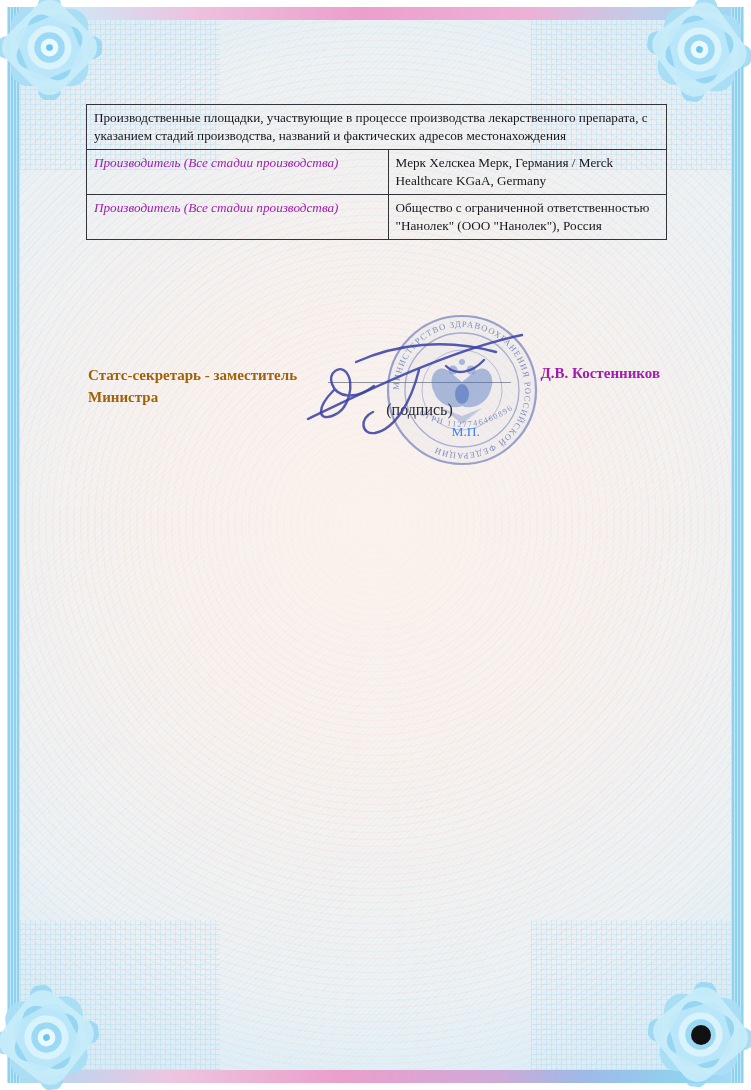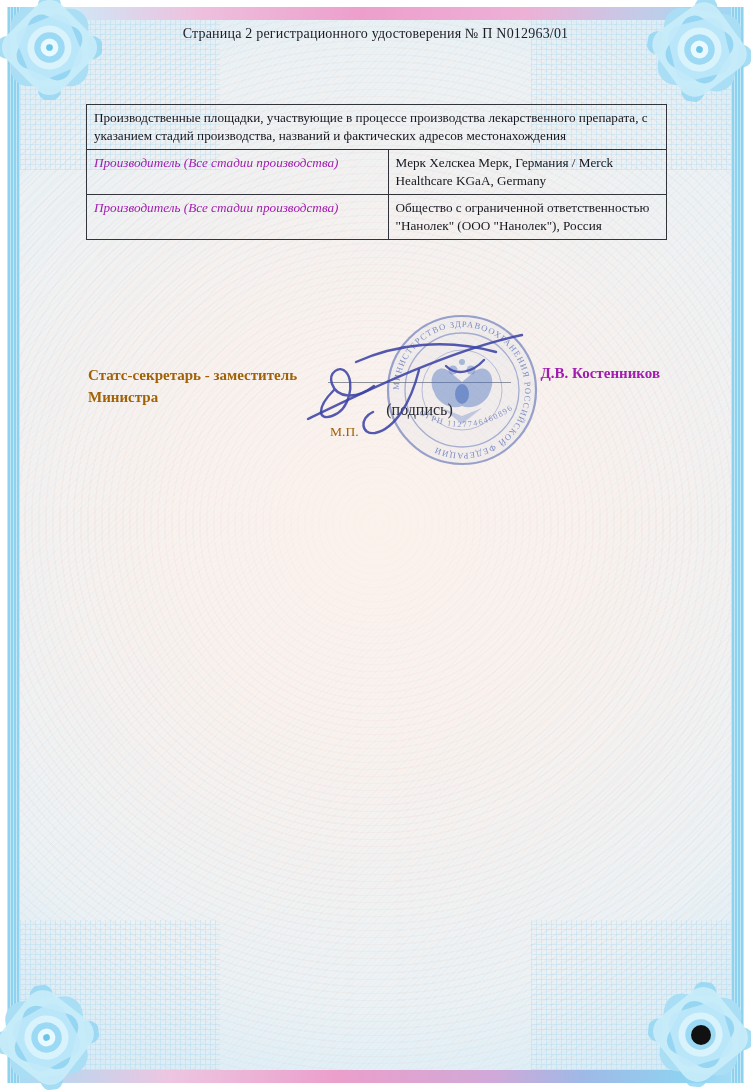--- a/index.html
+++ b/index.html
@@ -56,21 +56,21 @@
   td.label-cell { font-style:italic; width:52%; color:#a21caf; }
   .sig-position { position:absolute; left:88px; top:365px; width:252px; z-index:4;
     font-weight:bold; font-size:15px; line-height:1.45; color:#a16207; }
   .sig-name { position:absolute; left:500px; top:365px; width:160px; z-index:4;
     font-weight:bold; font-size:15px; text-align:right; color:#a21caf; }
   .sig-line { position:absolute; left:328px; top:382px; width:183px; height:0; z-index:4;
     border-top:1.2px solid #8f8f96; }
   .sig-caption { position:absolute; left:328px; top:401px; width:183px; z-index:6;
     text-align:center; font-size:16px; color:#2a2a33; }
   .sig-mp { position:absolute; left:330px; top:424px; width:150px; z-index:6;
-    text-align:left; font-size:13.5px; color:#a16207; }
+    text-align:right; font-size:13.5px; color:#3b82f6; }
   .stamp-svg { position:absolute; left:384px; top:312px; width:156px; height:156px; z-index:5; }
   .ink-svg { position:absolute; left:298px; top:320px; width:235px; height:128px; z-index:6; }
 </style>
 </head>
 <body>
 
 <div class="page">
 
   <div class="band band-top"></div>
   <div class="band band-bottom"></div>
@@ -106,21 +106,20 @@
   <svg class="rosette tr" viewBox="0 0 100 100">
       <use href="#rosette"></use>
     </svg>
   <svg class="rosette bl" viewBox="0 0 100 100">
       <use href="#rosette"></use>
     </svg>
   <svg class="rosette br" viewBox="0 0 100 100">
       <use href="#rosette"></use>
     </svg>
 
-  <div class="page-header">Страница 2 регистрационного удостоверения № П N012963/01</div>
 
   <table class="doc-table">
     <tbody>
       <tr>
         <td class="th-cell" colspan="2">Производственные площадки, участвующие в процессе производства лекарственного препарата, с указанием стадий производства, названий и фактических адресов местонахождения</td>
       </tr>
       <tr>
         <td class="label-cell">Производитель (Все стадии производства)</td>
         <td>Мерк Хелскеа Мерк, Германия / Merck Healthcare KGaA, Germany</td>
       </tr>

